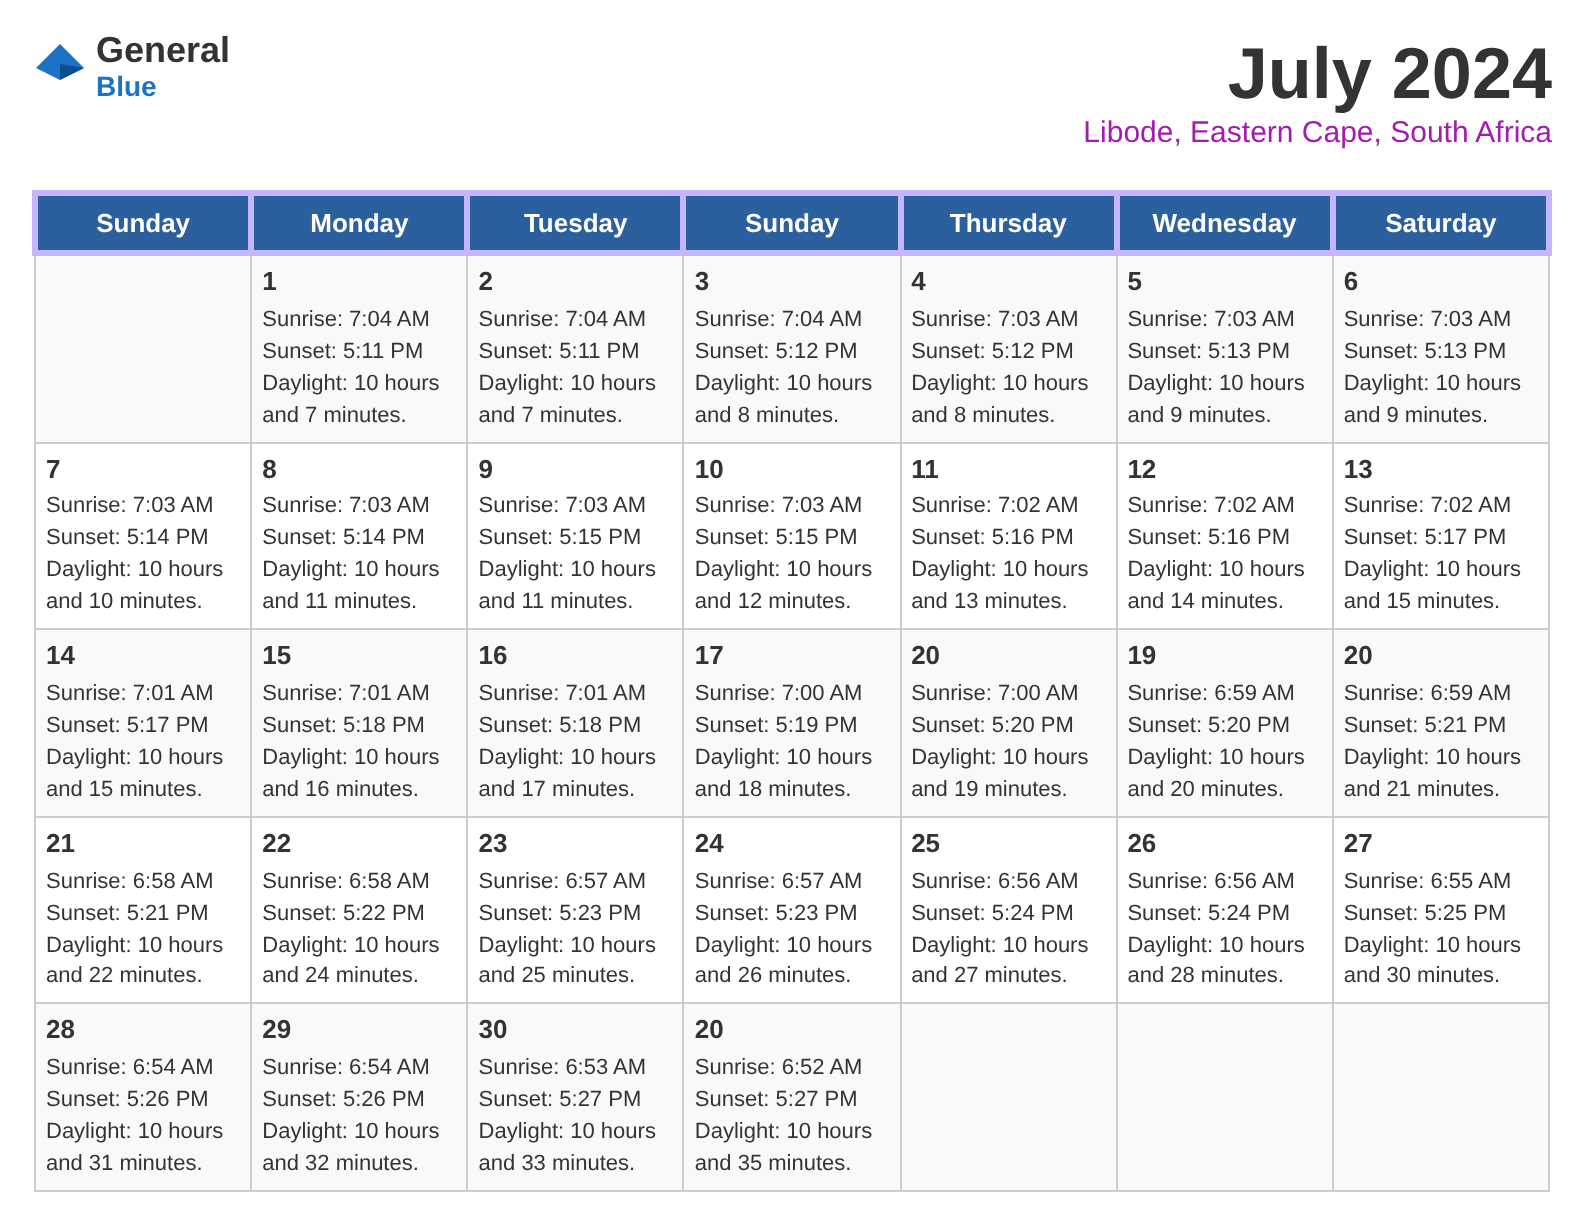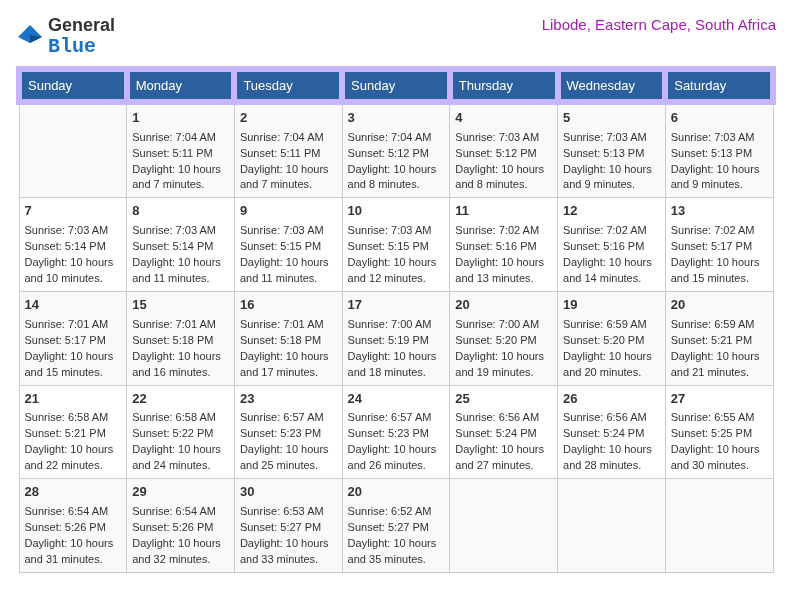--- a/index.html
+++ b/index.html
@@ -7,42 +7,41 @@
       font-family: Arial, sans-serif;
       background: #fff;
       width: 792px;
       min-height: 612px;
       padding: 16px;
     }
     .header {
       display: flex;
       justify-content: space-between;
       align-items: flex-start;
-      margin-bottom: 8px;
+      margin-bottom: 20px;
     }
     .logo {
       display: flex;
       align-items: center;
       gap: 4px;
     }
     .logo-text {
       display: flex;
       flex-direction: column;
       line-height: 1.1;
     }
     .logo-general {
       font-size: 18px;
       font-weight: bold;
       color: #333;
     }
     .logo-blue {
-      font-size: 20px;
+      font-size: 14px;
       font-weight: bold;
       color: #1a73c7;
-      font-family: Liberation Mono, monospace;
     }
     .logo-icon {
       width: 28px;
       height: 28px;
     }
     .title-block {
       text-align: right;
     }
     .cal-title {
       font-size: 36px;
@@ -54,25 +53,25 @@
       color: #a21caf;
     }
     table {
       width: 100%;
       border-collapse: collapse;
       font-size: 11px;
     }
     thead tr th {
       background-color: #2c5f9e;
       color: #fff;
-      text-align: left;
+      text-align: center;
       padding: 6px 6px;
       font-size: 13px;
-      font-weight: normal;
-      border: 6px solid #c4b5fd;
+      font-weight: bold;
+      border: 3px solid #c4b5fd;
     }
     tbody tr td {
       border: 1px solid #ccc;
       vertical-align: top;
       padding: 4px 5px;
       height: 80px;
       color: #333;
       line-height: 1.45;
     }
     tbody tr:nth-child(odd) td {
@@ -100,20 +99,21 @@
     <svg class="logo-icon" viewBox="0 0 28 28">
       <polygon points="14,2 26,14 14,20 2,14" fill="#1a73c7"></polygon>
       <polygon points="14,12 26,14 14,20" fill="#0d4f8c"></polygon>
     </svg>
     <div class="logo-text">
       <span class="logo-general">General</span>
       <span class="logo-blue">Blue</span>
     </div>
   </div>
   <div class="title-block">
+    <div class="cal-title">July 2024</div>
     <div class="cal-subtitle">Libode, Eastern Cape, South Africa</div>
   </div>
 </div>
 
 <table>
   <thead>
     <tr>
     <th>Sunday</th>
         <th>Monday</th>
         <th>Tuesday</th>

